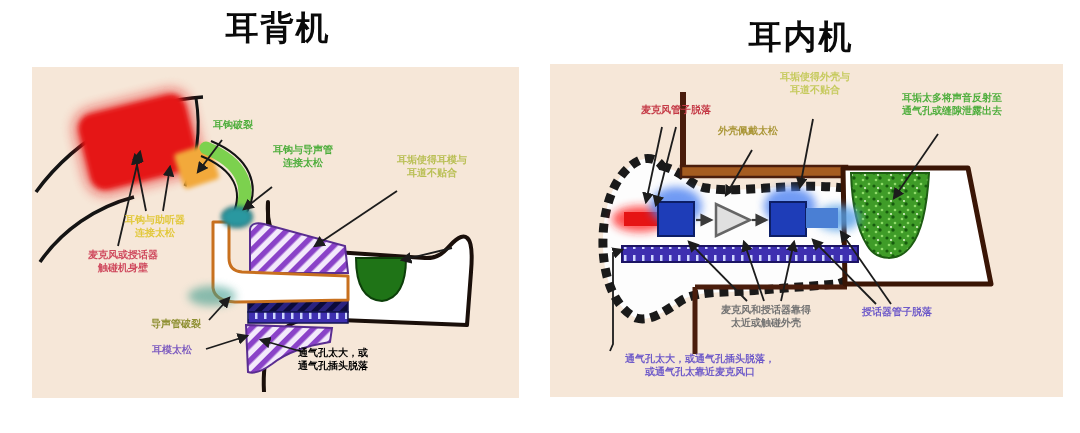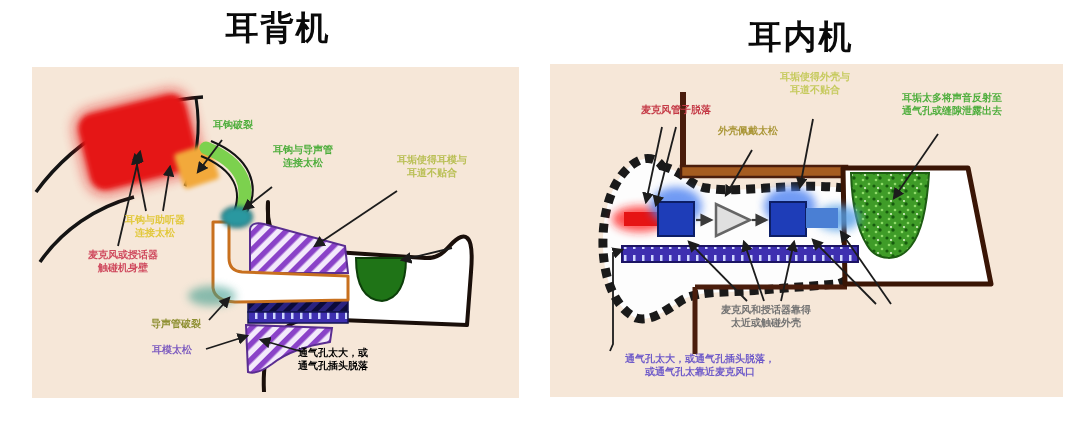--- a/index.html
+++ b/index.html
@@ -187,15 +187,16 @@
 通气孔插头脱落</div>
 
   <div class="lbl" style="left: 601px; top: 103px; width: 150px; color: rgb(197, 59, 71);">麦克风管子脱落</div>
   <div class="lbl" style="left: 683px; top: 124px; width: 130px; color: rgb(171, 151, 57);">外壳佩戴太松</div>
   <div class="lbl" style="left: 740px; top: 70px; width: 150px; color: rgb(198, 202, 93);">耳垢使得外壳与
 耳道不贴合</div>
   <div class="lbl" style="left: 842px; top: 91px; width: 220px; color: rgb(79, 174, 61); text-align: center;">耳垢太多将声音反射至
 通气孔或缝隙泄露出去</div>
   <div class="lbl" style="left: 676px; top: 303px; width: 180px; color: #737373;">麦克风和授话器靠得
 太近或触碰外壳</div>
+  <div class="lbl" style="left: 822px; top: 305px; width: 150px; color: rgb(111, 91, 201);">授话器管子脱落</div>
   <div class="lbl" style="left: 545px; top: 352px; width: 310px; color: rgb(111, 91, 201);">通气孔太大，或通气孔插头脱落，
 或通气孔太靠近麦克风口</div>
 </div>
 
 </body></html>

